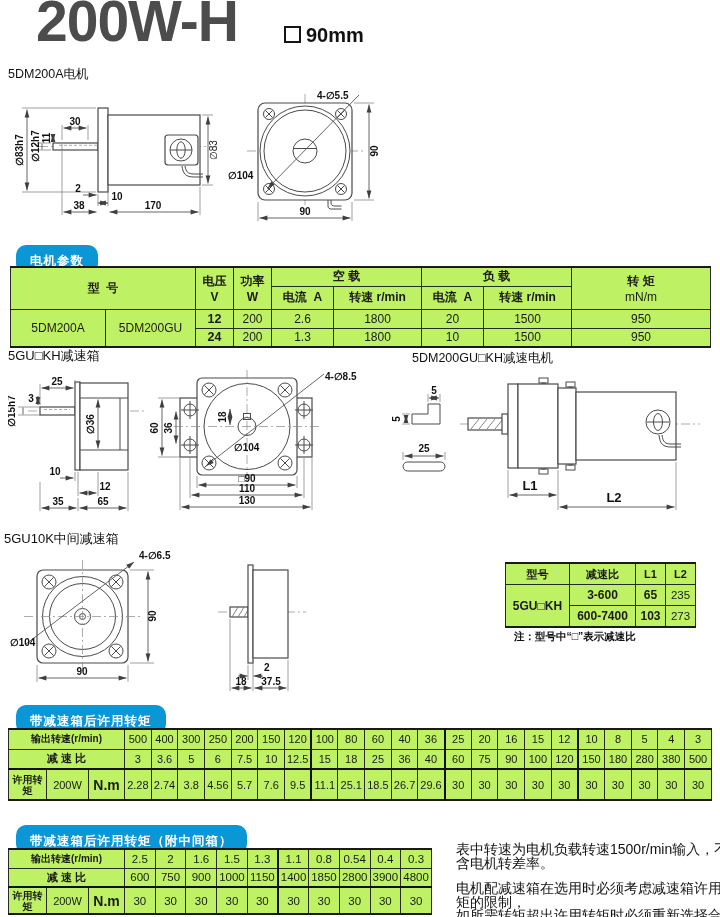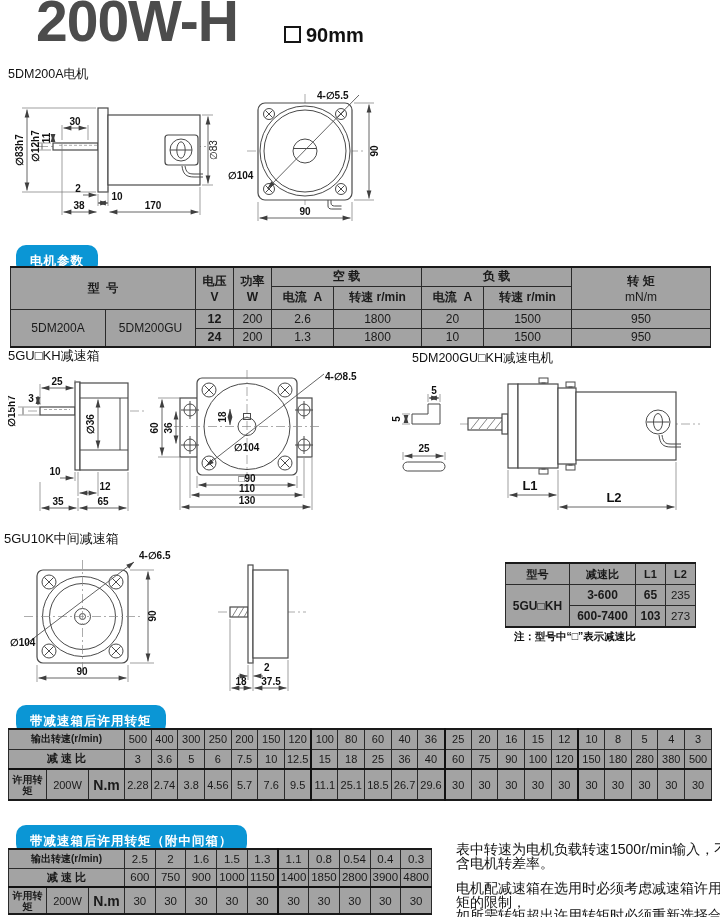--- a/index.html
+++ b/index.html
@@ -12,21 +12,21 @@
   #frame-size{position:absolute;left:284px;top:24px;font-size:20px;font-weight:bold;color:#111}
   .sq{display:inline-block;width:13px;height:13px;border:2.5px solid #151515;margin-right:5px;vertical-align:-1px}
   
   .seclabel{position:absolute;font-size:12.5px;color:#111}
   .seclabel.b{font-weight:normal;font-size:13px}
   
   .badge{position:absolute;background:#0b96d5;color:#fff;font-weight:bold;font-size:12.5px;
          padding:8px 14px 4px;border-radius:10px;letter-spacing:1px}
   
   table.t{position:absolute;border-collapse:collapse;table-layout:fixed;
-          border-top:2.5px solid #1a1a1a;border-bottom:2.5px solid #1a1a1a;background:#a3a3a3}
+          border-top:2.5px solid #1a1a1a;border-bottom:2.5px solid #1a1a1a;background:#bef264}
   table.t th,table.t td{border:1px solid #2a2a2a;text-align:center;vertical-align:middle;
           padding:0;overflow:hidden;white-space:pre}
   #motor-table{left:10px;top:266px;width:700px;font-size:12px}
   #motor-table th{font-weight:bold}
   #motor-table thead tr.r1{height:19px}
   #motor-table thead tr.r2{height:23px}
   #motor-table tbody tr{height:19px}
   #motor-table .bv{font-weight:bold;font-size:12.5px}
   #motor-table .unit{font-weight:normal}
   #ratio-table{left:505px;top:562px;width:190px;font-size:11.5px}

